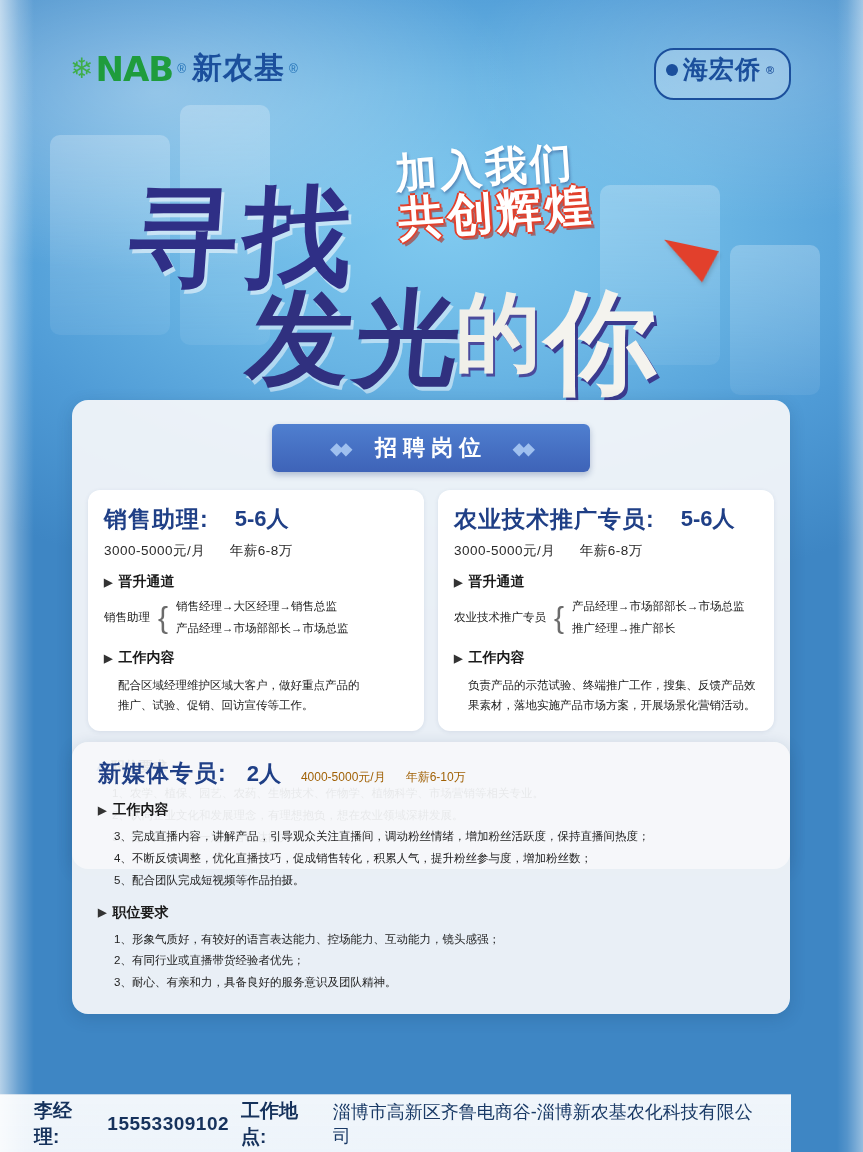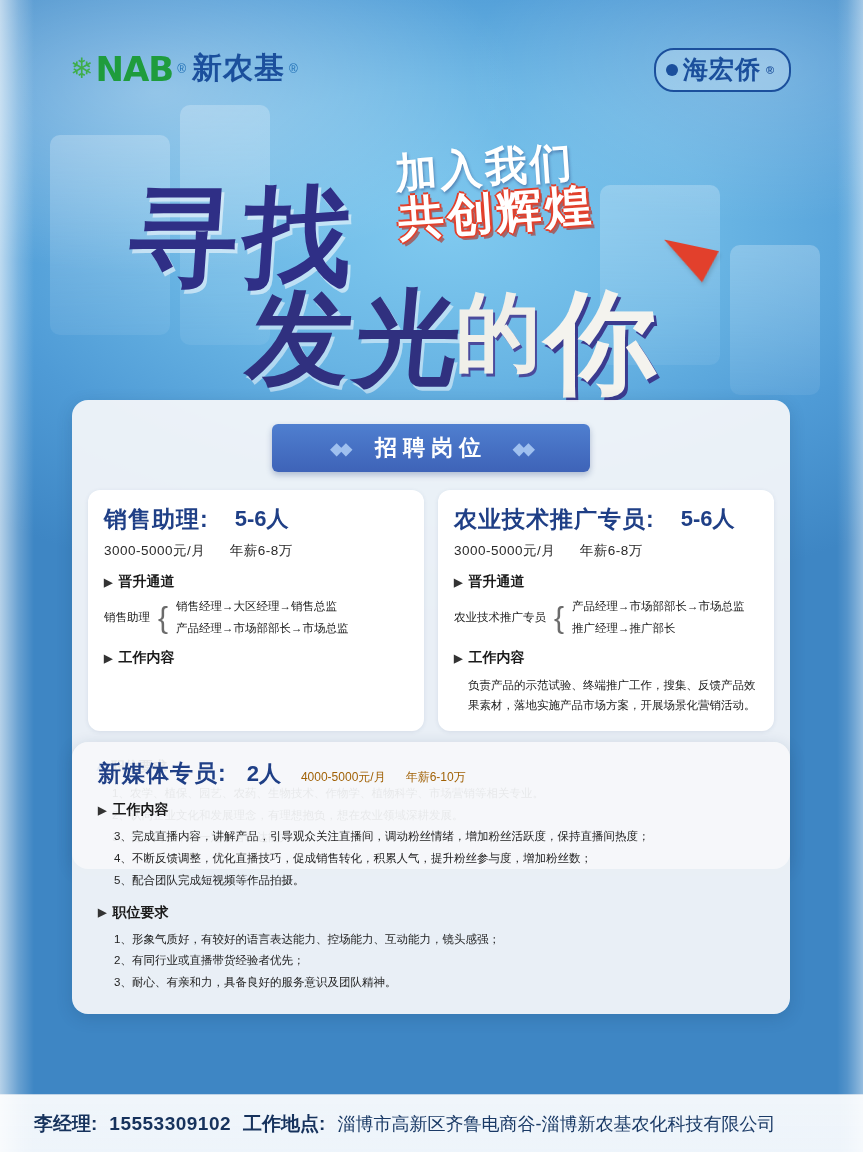--- a/index.html
+++ b/index.html
@@ -61,21 +61,21 @@
   .nab-reg { font-size: 12px; vertical-align: super; color: #1f6fb5;}
   .nab-cn {
     font-size: 30px; font-weight: bold; color: #1b4f9c; margin-left: 2px;
     letter-spacing: 1px;
   }
   .logo-right {
     position: absolute; right: 72px; top: 48px;
     display: flex; align-items: center;
   }
   .hhq-badge {
-    border: 2px solid #1b4f9c; border-radius: 20px; padding: 3px 14px 4px 10px;
+    border: 2px solid #1b4f9c; border-radius: 20px; padding: 3px 14px 12px 10px;
     color: #1b4f9c; font-size: 25px; font-weight: bold; letter-spacing: 1px;
     background: rgba(255,255,255,0.25);
     display: flex; align-items: center; gap: 5px;
   }
   .hhq-dot {
     width: 12px; height: 12px; border-radius: 50%; background: #1b4f9c; display:inline-block;
   }
   .hhq-reg { font-size: 11px; vertical-align: super; }
 
   
@@ -221,21 +221,21 @@
   }
   .card2 .job-title-row { gap: 20px; align-items: baseline; }
   .card2 .job-salary-inline {
     font-size: 12px; color: #a16207;
   }
   .card2 .sec-head { margin-top: 12px; }
   .card2 .req-list { padding-left: 16px; }
 
   
   .footer {
-    position: absolute; left: 0; bottom: 0; width: 863px; height: 58px;
+    position: absolute; left: 0; bottom: 0; width: 791px; height: 58px;
     background: linear-gradient(180deg, rgba(255,255,255,0.92), rgba(245,249,253,0.96));
     border-top: 1px solid rgba(120,160,200,0.4);
     display: flex; align-items: center; gap: 12px;
     padding: 0 34px;
     box-sizing: border-box;
     font-size: 19px; color: #16325c; font-weight: bold;
   }
   .footer .lbl { font-weight: bold; }
   .footer .val { font-weight: bold; letter-spacing: 0.5px;}
   .footer .addr { font-weight: normal; font-size: 18px; color: #1a3a66;}
@@ -311,20 +311,24 @@
           <span class="brace">{</span>
           <span class="path-lines">
             <span class="path-line">销售经理→大区经理→销售总监</span>
             <span class="path-line">产品经理→市场部部长→市场总监</span>
           </span>
         </div>
 
         <div class="sec-head">
           <span class="tri">▶</span>
           <span>工作内容</span>
+        </div>
+        <div class="body-text">
+          <div>配合区域经理维护区域大客户，做好重点产品的</div>
+          <div>推广、试验、促销、回访宣传等工作。</div>
         </div>
       </div>
 
       <div class="col">
         <div class="job-title-row">
           <span class="job-title">农业技术推广专员:</span>
           <span class="job-count">5-6人</span>
         </div>
         <div class="job-salary">
           <span>3000-5000元/月</span>

